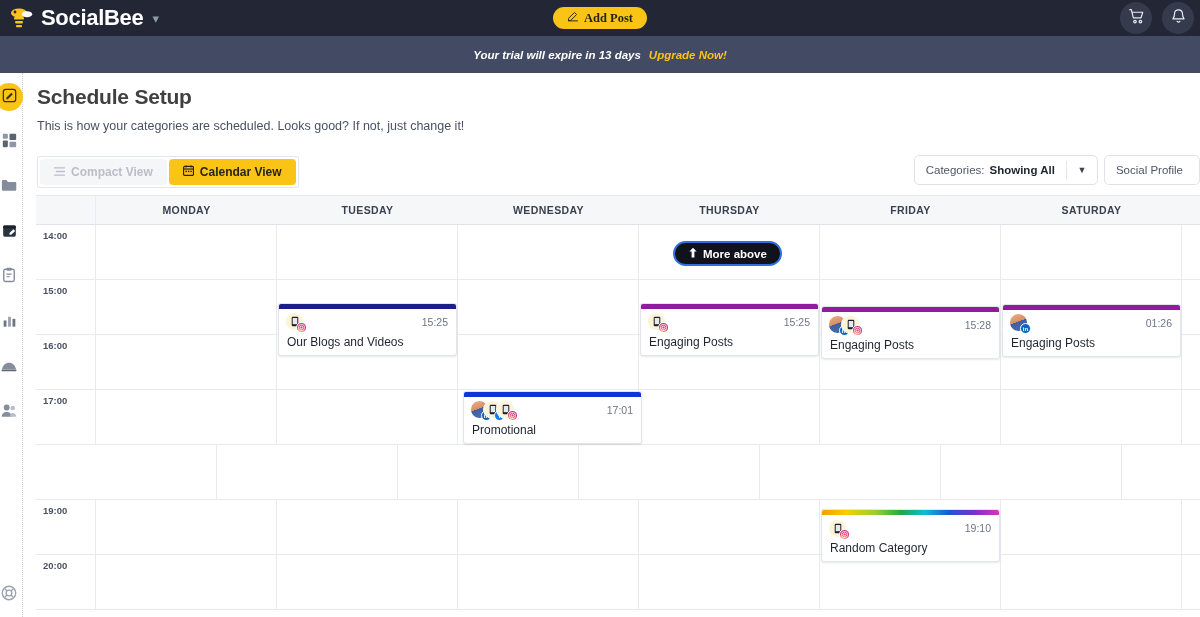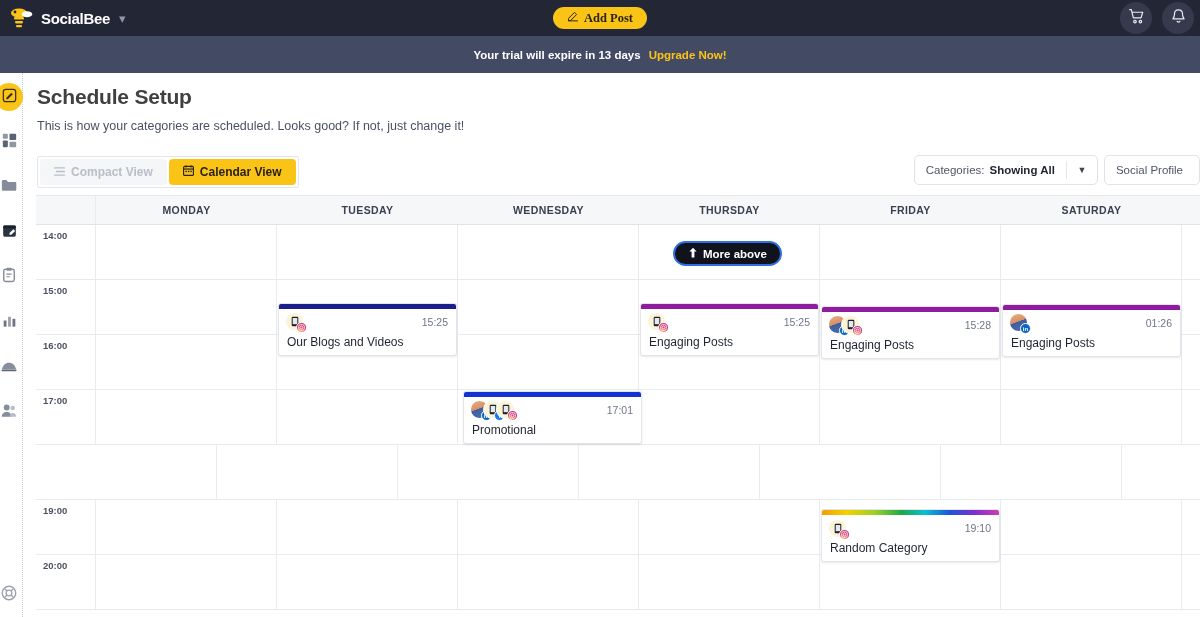--- a/index.html
+++ b/index.html
@@ -18,21 +18,21 @@
     width: 1200px; height: 36px;
     background: #232735;
     display: flex; align-items: center;
   }
   .brand {
     display: flex; align-items: center; gap: 7px;
     margin-left: 10px;
   }
   .bee-logo { width: 24px; height: 22px; position: relative; display:block; }
   .brand-name {
-    color: #ffffff; font-size: 15px; font-weight: bold;
+    color: #ffffff; font-size: 22px; font-weight: bold;
     letter-spacing: -0.3px; line-height: 1;
   }
   .brand-caret {
     color: #8e98ad; font-size: 13px; margin-left: 2px; line-height:1;
   }
   .addpost-wrap {
     position: absolute; left: 0; right: 0; top: 0; height: 36px;
     display: flex; align-items: center; justify-content: center;
     pointer-events: none;
   }
@@ -57,21 +57,21 @@
     cursor: pointer;
   }
 
   
   .trialbar {
     position: absolute; top: 36px; left: 0;
     width: 1200px; height: 37px;
     background: #434a63;
     display: flex; align-items: center; justify-content: center;
     gap: 8px;
-    font-size: 11.5px; font-weight: bold;
+    font-size: 11.5px; font-weight: bold; font-style: italic;
   }
   .trial-text { color: #ffffff; }
   .trial-link { color: #fac417; text-decoration: none; cursor: pointer; }
 
   
   .rail {
     position: absolute; top: 73px; left: 0;
     width: 23px; height: 544px;
     background: #ffffff;
     border-right: 1px dotted #c9cdd6;

